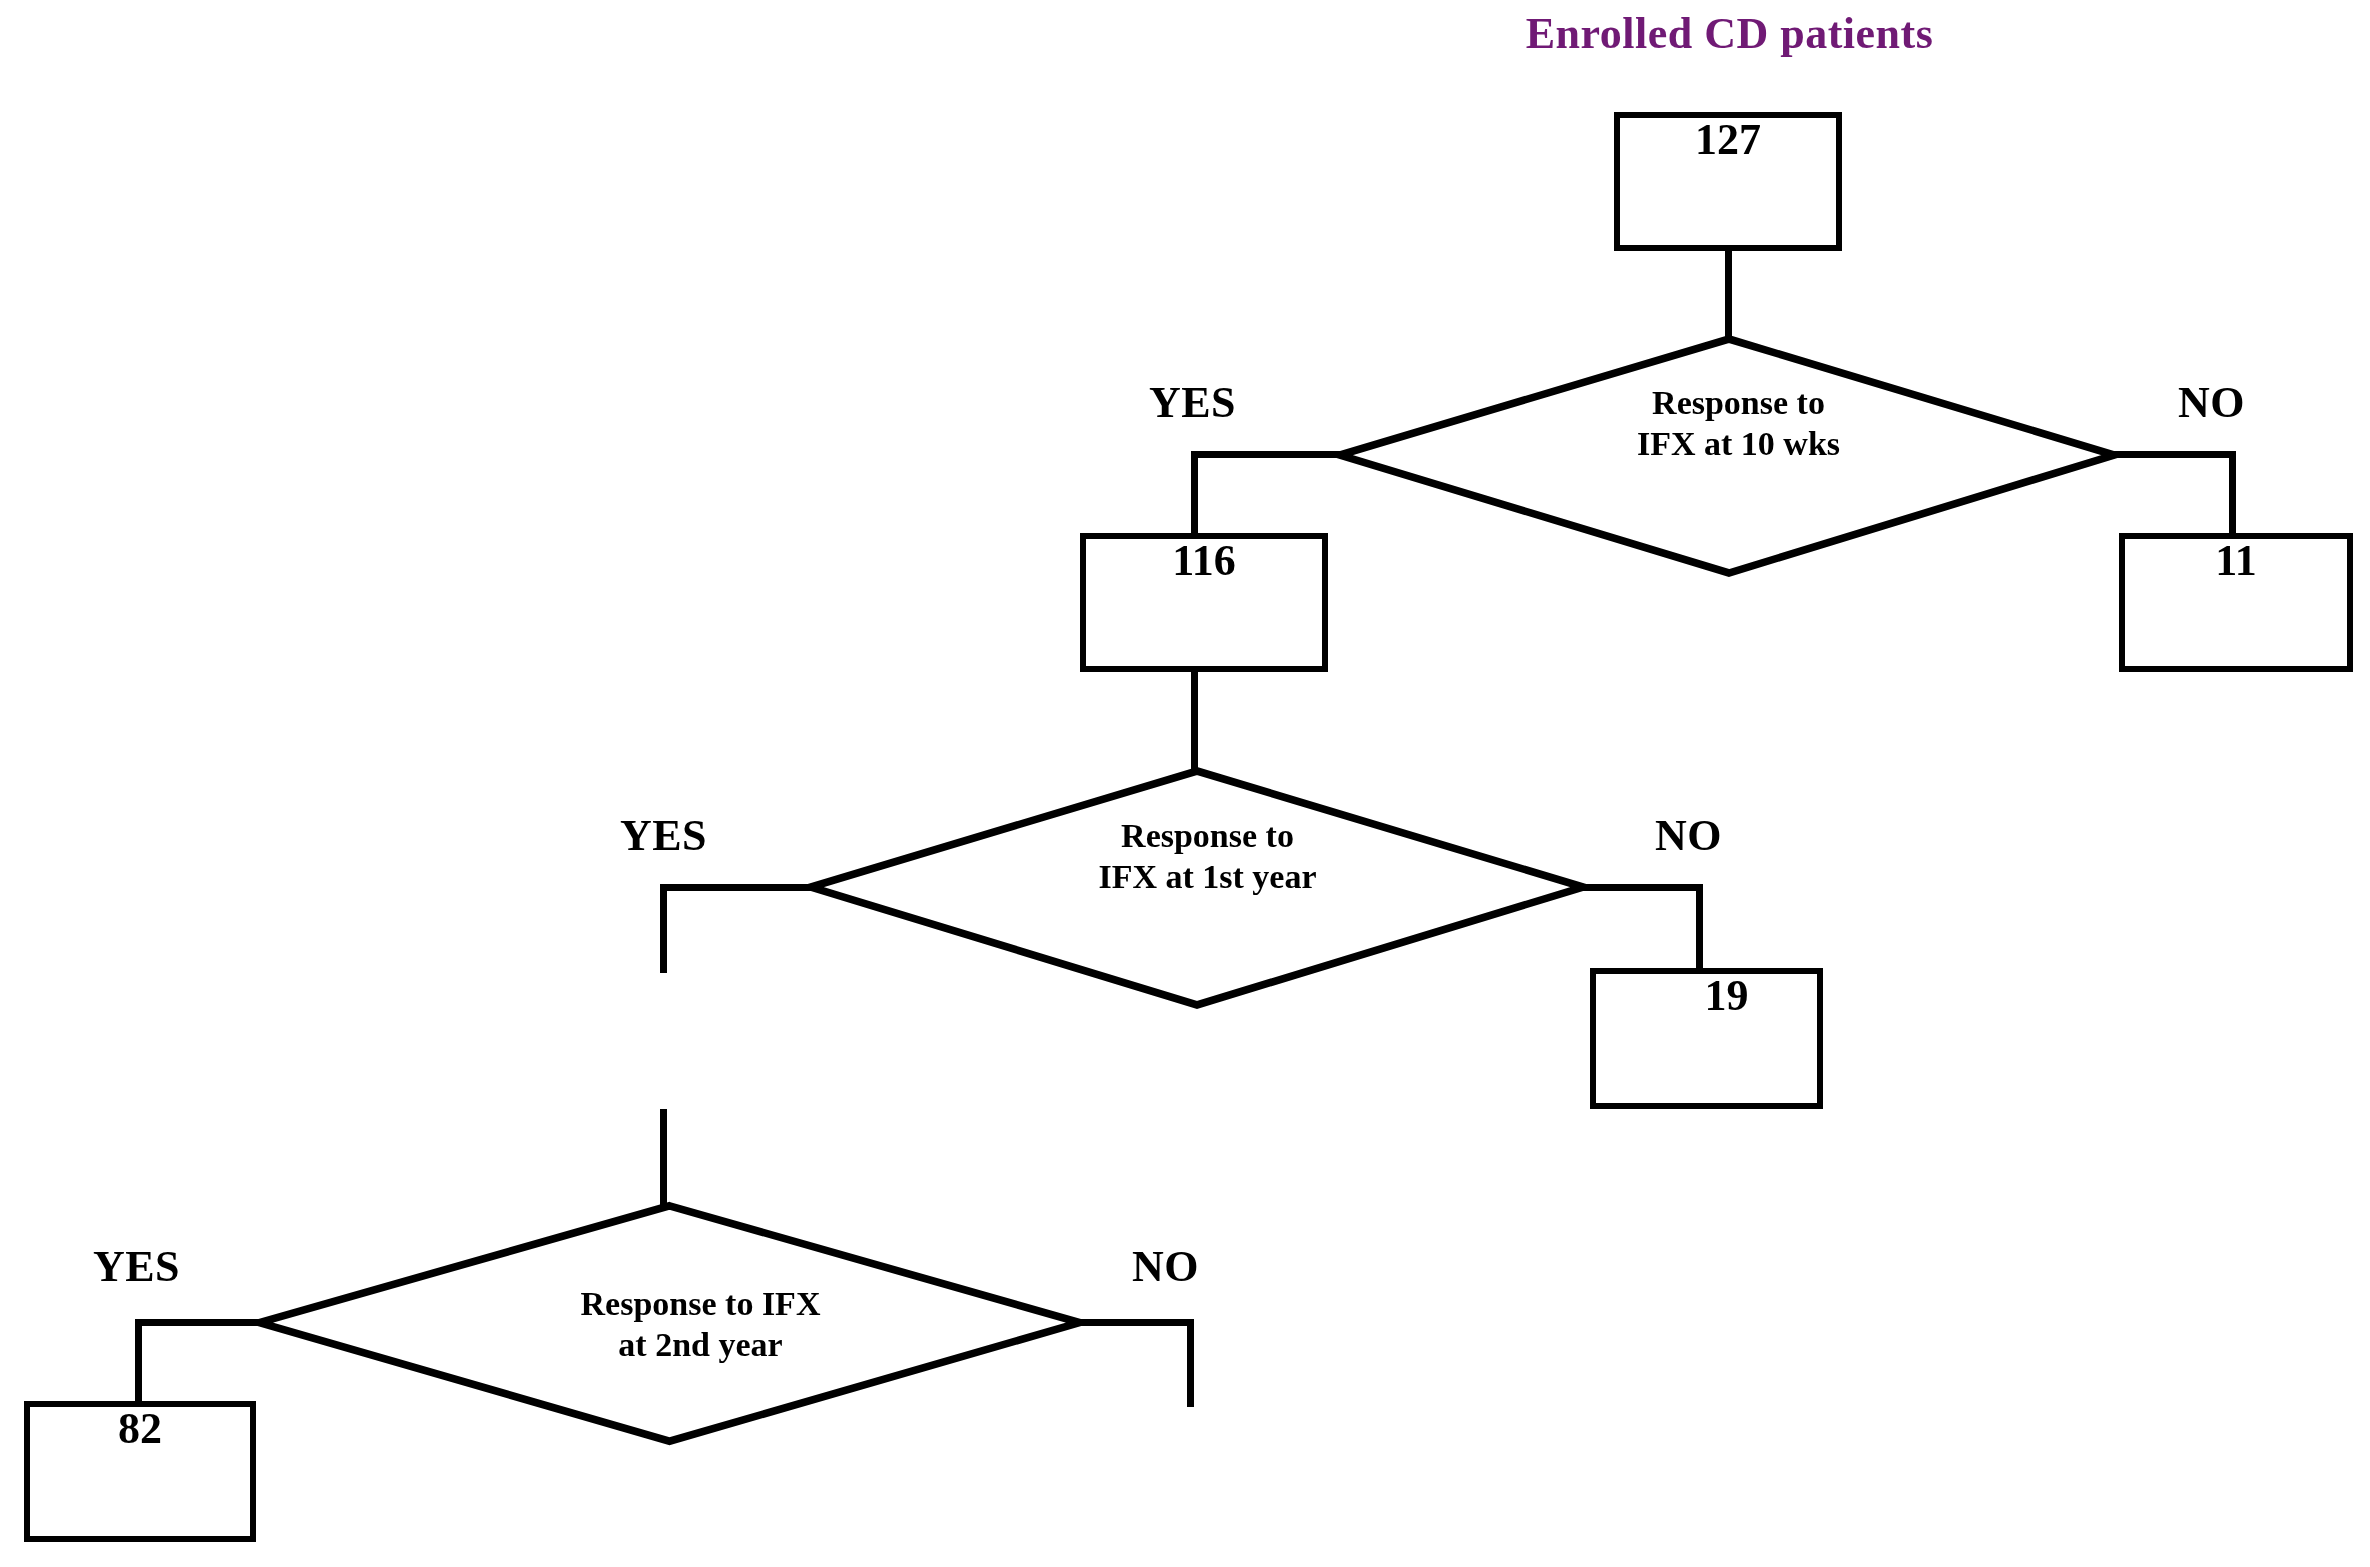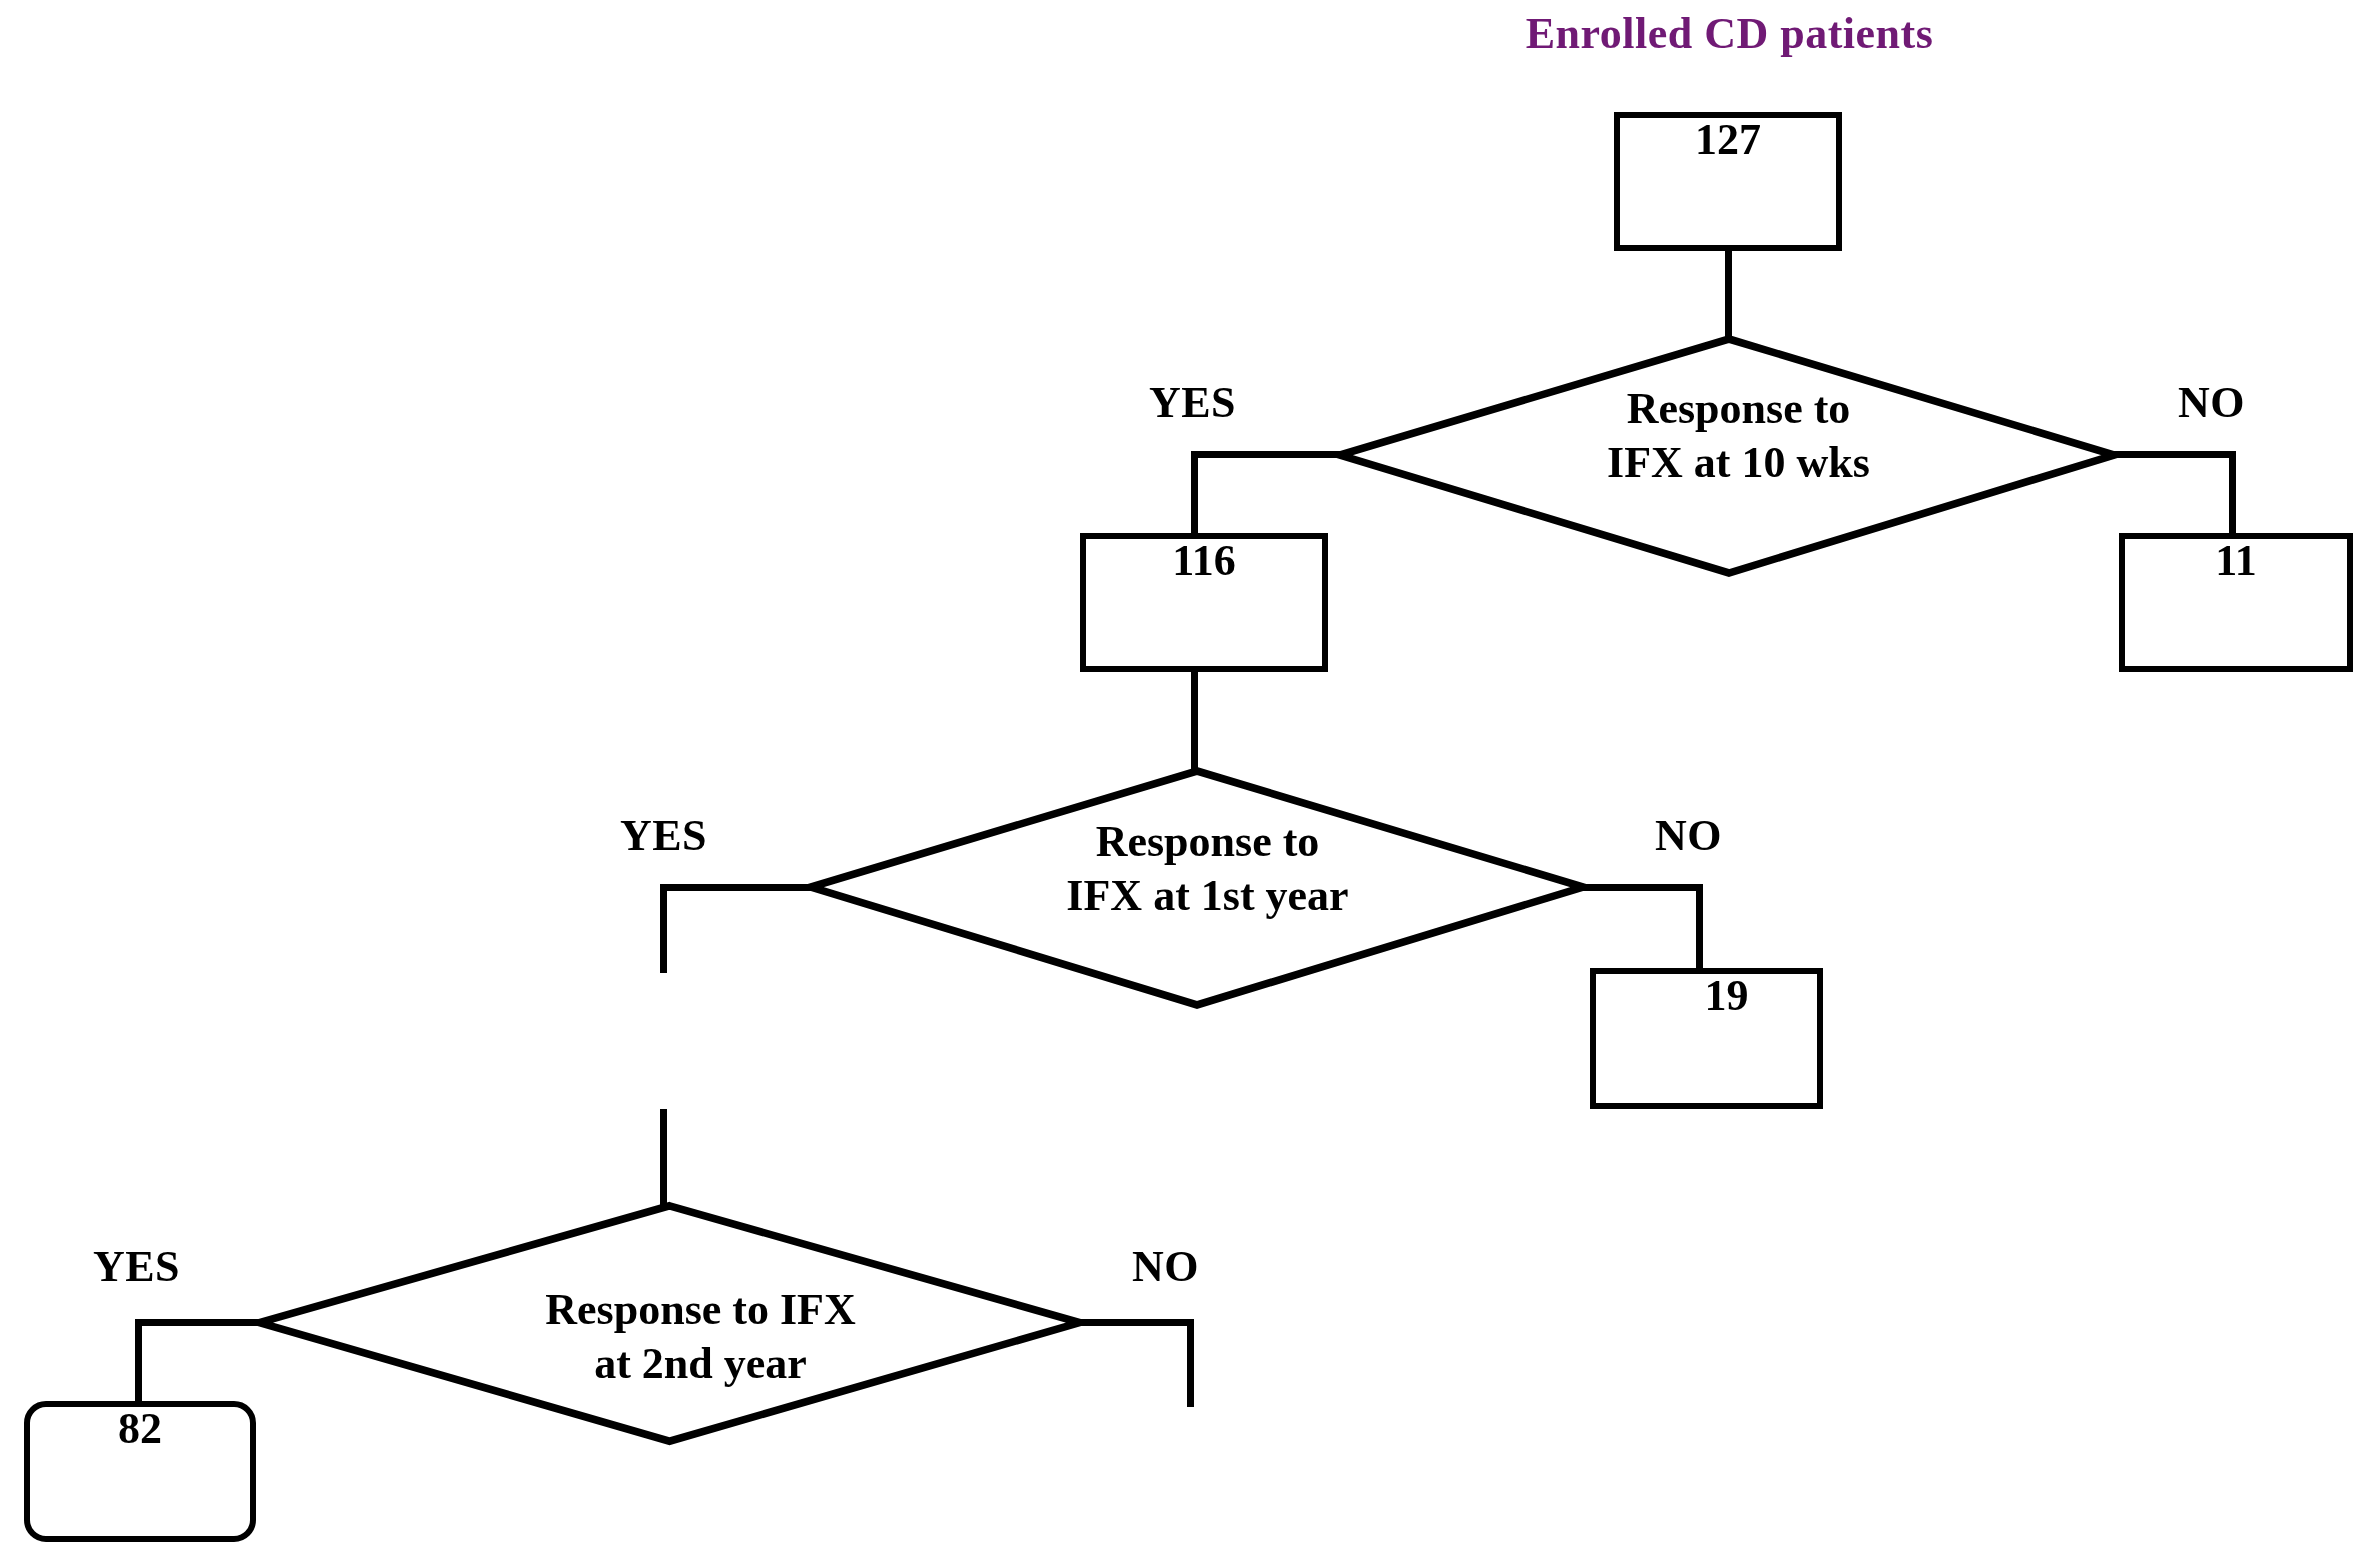--- a/index.html
+++ b/index.html
@@ -46,21 +46,21 @@
     position: absolute;
     z-index: 2;
   }
   .diamond-wrap svg {
     display: block;
     overflow: visible;
   }
   .diamond-label {
     position: absolute;
     font-weight: bold;
-    font-size: 44px;
+    font-size: 34px;
     line-height: 1.22;
     color: #000000;
     text-align: center;
     white-space: pre-line;
     z-index: 3;
   }
   
   .branch-label {
     position: absolute;
     font-weight: bold;
@@ -148,19 +148,19 @@
 
   <div class="branch-label" style="left:93px; top:1241px;">YES</div>
   <div class="branch-label" style="left:1132px; top:1241px;">NO</div>
 
   <div class="conn" style="left:135px; top:1319px; width:129px; height:6.7px;"></div>
   <div class="conn" style="left:135px; top:1319px; width:6.7px; height:88px;"></div>
 
   <div class="conn" style="left:1075px; top:1319px; width:119px; height:6.7px;"></div>
   <div class="conn" style="left:1187px; top:1319px; width:6.7px; height:88px;"></div>
 
-  <div class="node-box" style="left:24px; top:1401px; width:232px; height:141px;border-radius:22px;">
+  <div class="node-box" style="left:24px; top:1401px; width:232px; height:141px;">
     <span class="node-value">82</span>
   </div>
 
 
 </div>
 
 
 </body></html>

